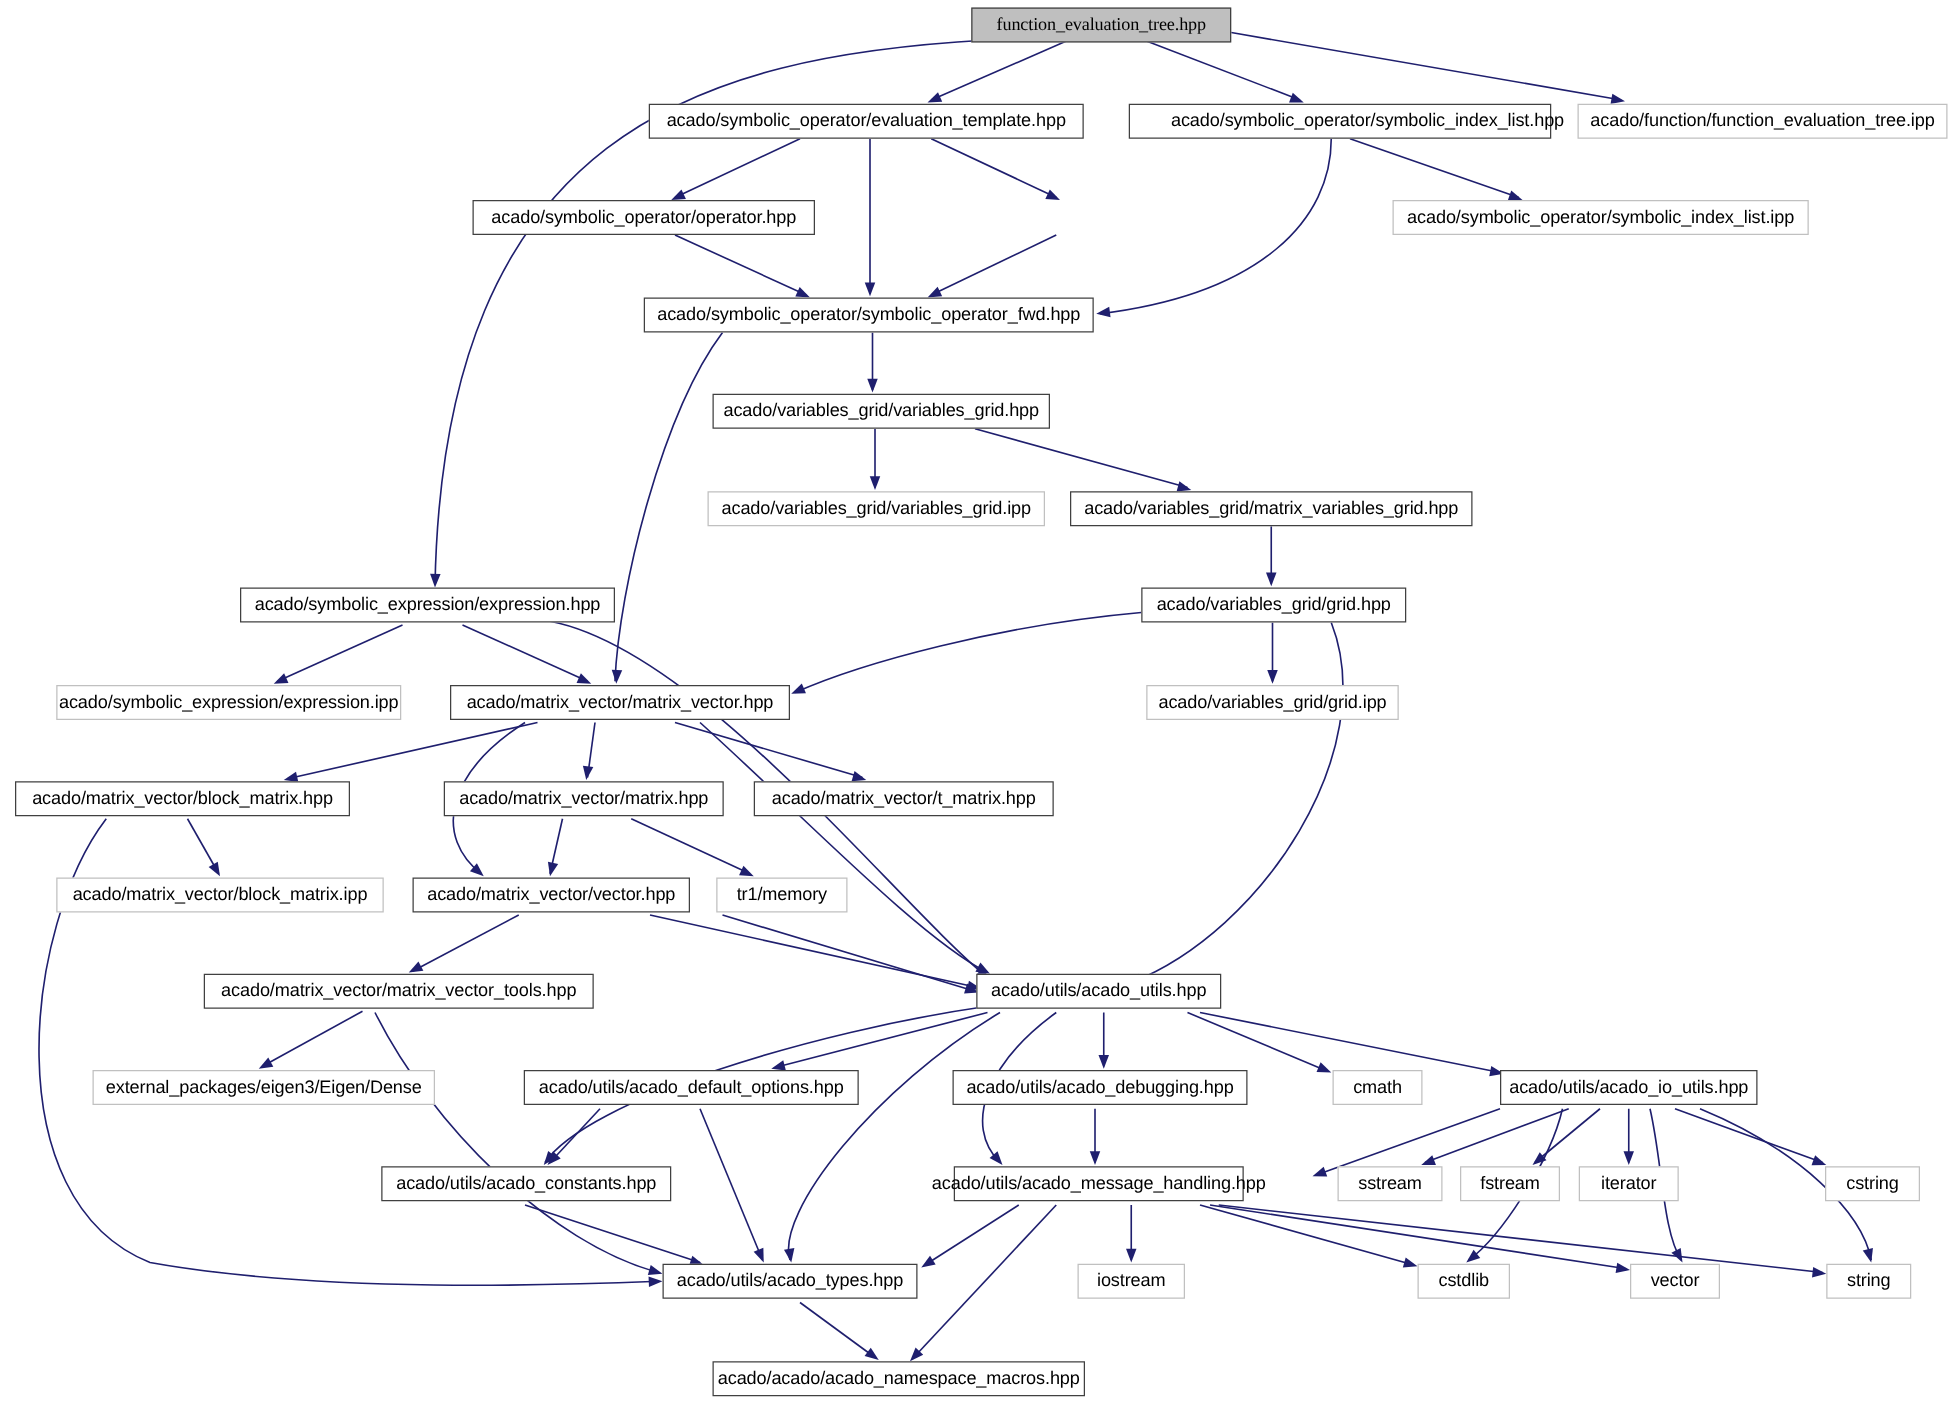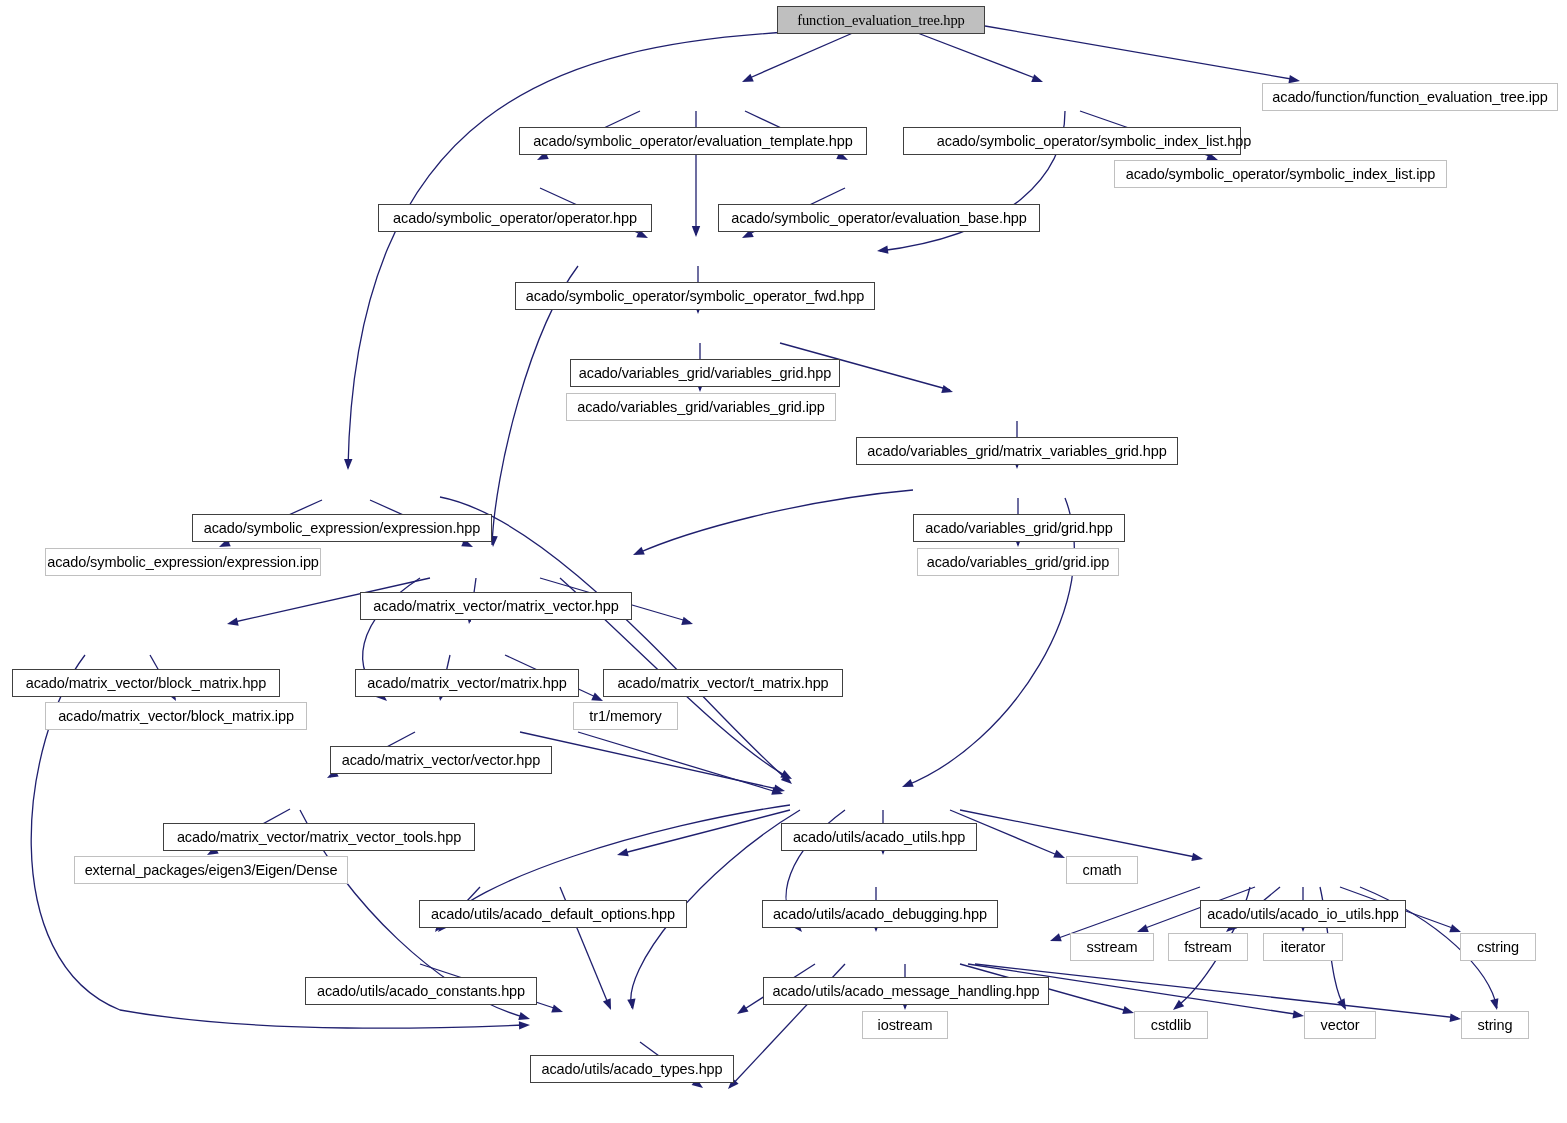--- a/index.html
+++ b/index.html
@@ -41,21 +41,20 @@
     font-size: 14.5px;
     line-height: 1;
     color: #000000;
     background: #ffffff;
     border: 1px solid #c0c0c0;
     height: 28px;
     letter-spacing: -0.1px;
   }
   .node.hdr {
     border: 1.6px solid #404040;
-    margin-top: 44px;
   }
   .node.root {
     background: #bfbfbf;
     border: 1.6px solid #404040;
     font-family: Liberation Serif, serif;
   }
   .node-label {
     padding: 0 7px;
     pointer-events: none;
   }
@@ -199,23 +198,20 @@
       </div>
       <div class="node hdr" style="left: 903px; top: 83px; width: 338px; padding-left: 44px;">
         <span class="node-label">acado/symbolic_operator/symbolic_index_list.hpp</span>
       </div>
       <div class="node ipp" style="left: 1262px; top: 83px; width: 296px;">
         <span class="node-label">acado/function/function_evaluation_tree.ipp</span>
       </div>
       <div class="node hdr" style="left: 378px; top: 160px; width: 274px;">
         <span class="node-label">acado/symbolic_operator/operator.hpp</span>
       </div>
-      <div class="node hdr" style="left: 718px; top: 160px; width: 322px;">
-        <span class="node-label">acado/symbolic_operator/evaluation_base.hpp</span>
-      </div>
       <div class="node ipp" style="left: 1114px; top: 160px; width: 333px;">
         <span class="node-label">acado/symbolic_operator/symbolic_index_list.ipp</span>
       </div>
       <div class="node hdr" style="left: 515px; top: 238px; width: 360px;">
         <span class="node-label">acado/symbolic_operator/symbolic_operator_fwd.hpp</span>
       </div>
       <div class="node hdr" style="left: 570px; top: 315px; width: 270px;">
         <span class="node-label">acado/variables_grid/variables_grid.hpp</span>
       </div>
       <div class="node ipp" style="left: 566px; top: 393px; width: 270px;">
@@ -274,21 +270,21 @@
       </div>
       <div class="node ipp" style="left: 1066px; top: 856px; width: 72px;">
         <span class="node-label">cmath</span>
       </div>
       <div class="node hdr" style="left: 1200px; top: 856px; width: 206px;">
         <span class="node-label">acado/utils/acado_io_utils.hpp</span>
       </div>
       <div class="node hdr" style="left: 305px; top: 933px; width: 232px;">
         <span class="node-label">acado/utils/acado_constants.hpp</span>
       </div>
-      <div class="node hdr" style="left: 763px; top: 933px; width: 286px;">
+      <div class="node hdr" style="left: 763px; top: 933px; width: 232px;">
         <span class="node-label">acado/utils/acado_message_handling.hpp</span>
       </div>
       <div class="node ipp" style="left: 1070px; top: 933px; width: 84px;">
         <span class="node-label">sstream</span>
       </div>
       <div class="node ipp" style="left: 1168px; top: 933px; width: 80px;">
         <span class="node-label">fstream</span>
       </div>
       <div class="node ipp" style="left: 1263px; top: 933px; width: 80px;">
         <span class="node-label">iterator</span>

